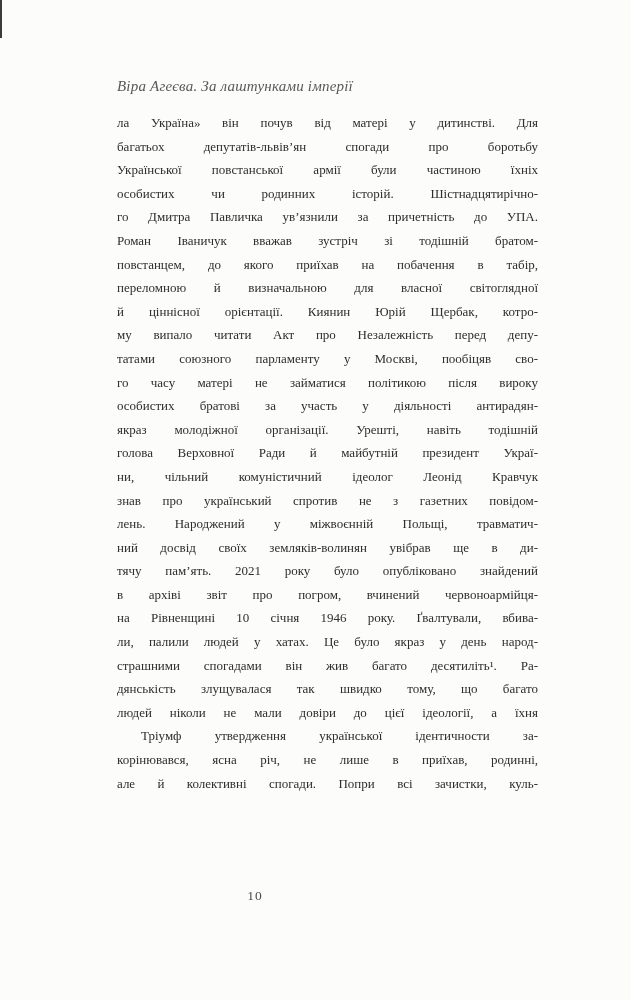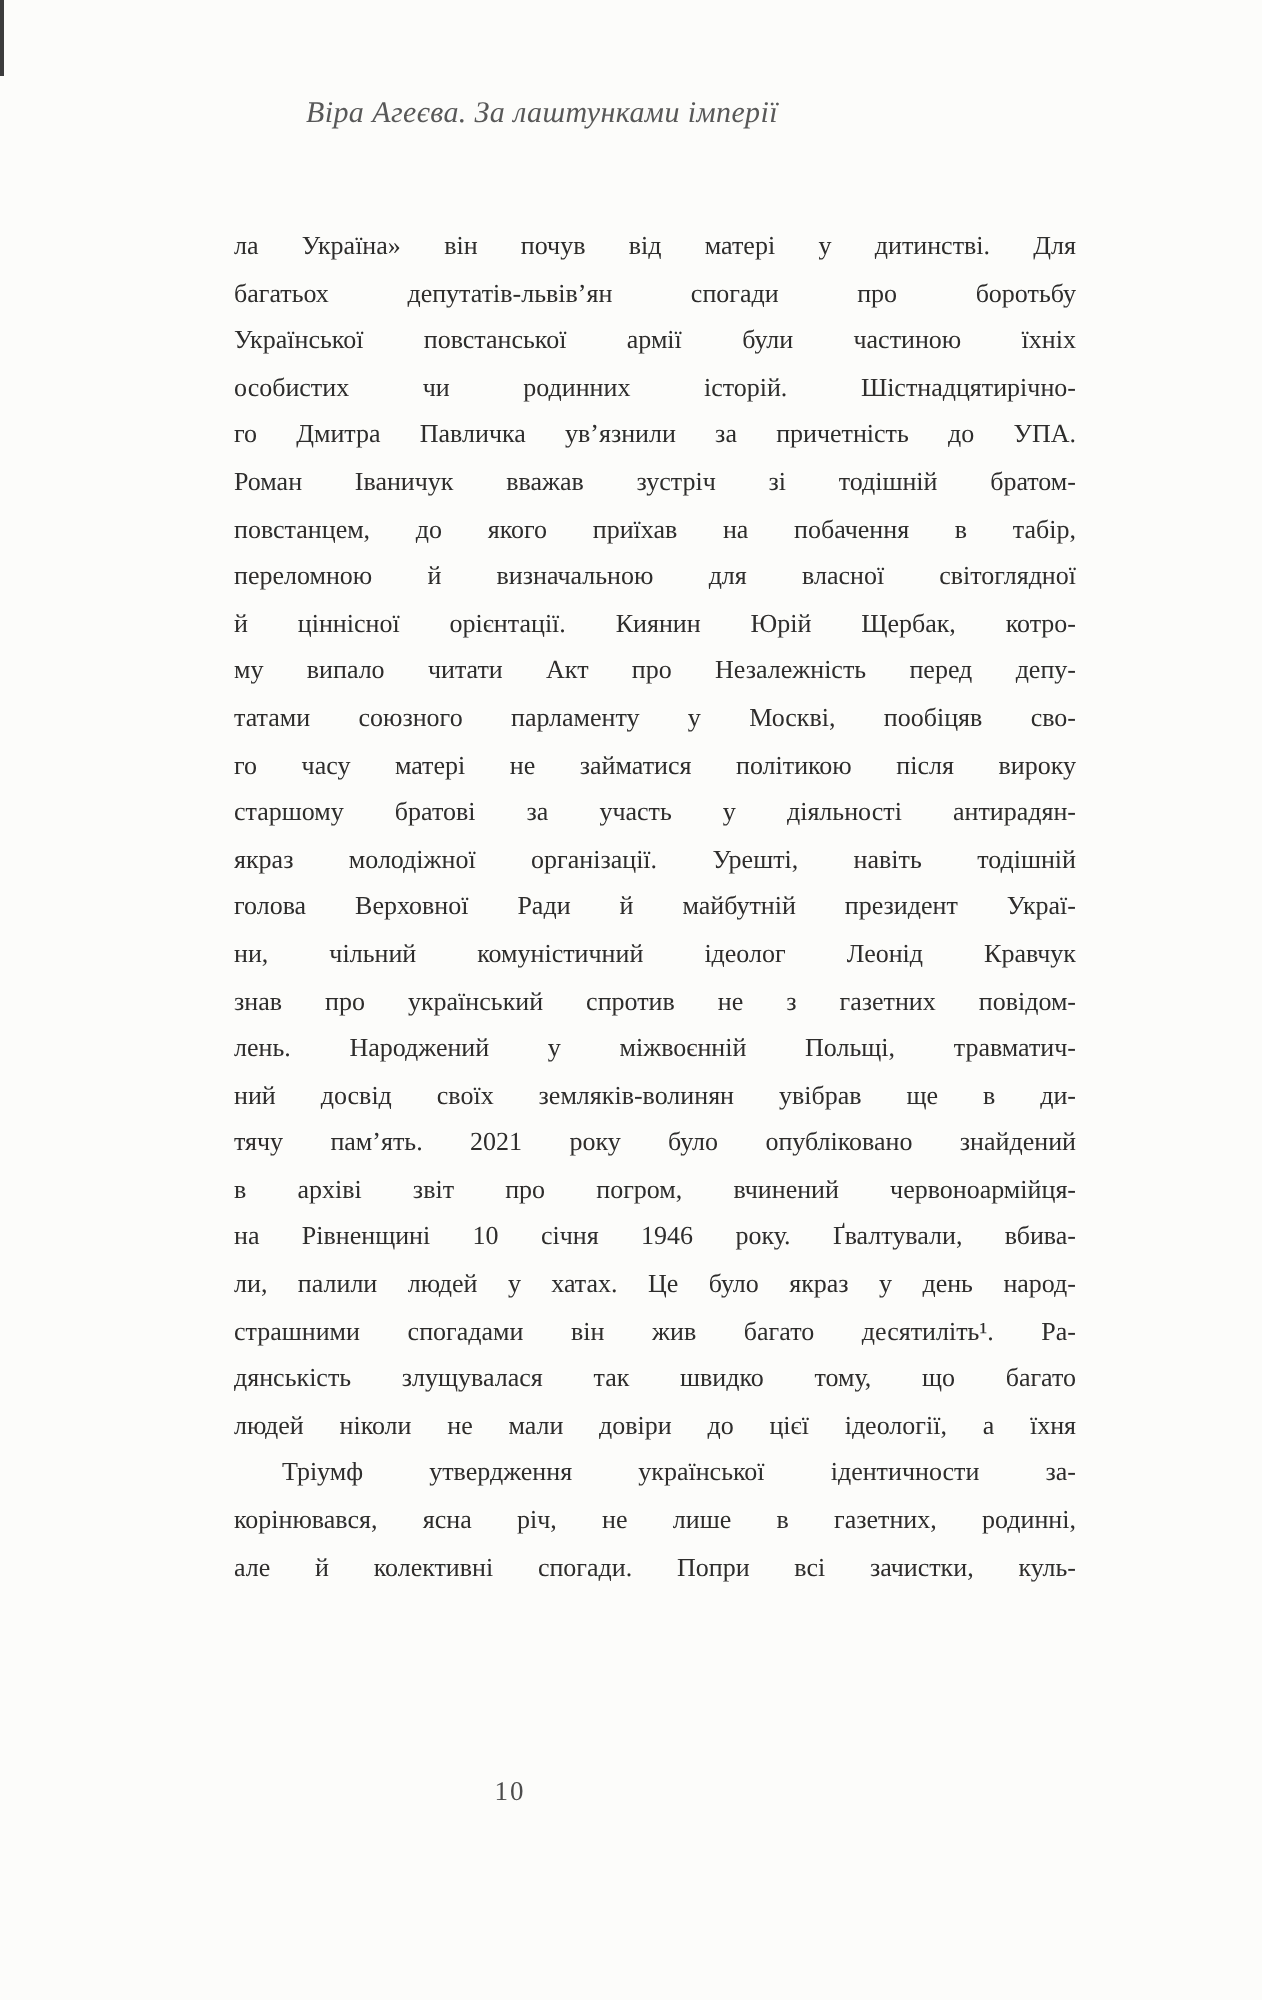--- a/index.html
+++ b/index.html
@@ -18,28 +18,27 @@
     position: absolute;
     left: 0;
     top: 0;
     width: 2px;
     height: 38px;
     background: #3c3c3c;
   }
   .running-header {
     position: absolute;
     left: 117px;
-    top: 47px;
+    top: 76px;
     width: 420px;
     font-style: italic;
     font-size: 15px;
     line-height: 20px;
     color: #585858;
     letter-spacing: 0.2px;
-    margin-left: 36px;
   }
   .text-block {
     position: absolute;
     left: 117px;
     top: 111px;
     width: 421px;
     font-size: 13px;
     line-height: 23.6px;
     color: #2e2d2c;
   }
@@ -84,35 +83,35 @@
       <div class="line">Української повстанської армії були частиною їхніх</div>
       <div class="line">особистих чи родинних історій. Шістнадцятирічно-</div>
       <div class="line">го Дмитра Павличка ув’язнили за причетність до УПА.</div>
       <div class="line">Роман Іваничук вважав зустріч зі тодішній братом-</div>
       <div class="line">повстанцем, до якого приїхав на побачення в табір,</div>
       <div class="line">переломною й визначальною для власної світоглядної</div>
       <div class="line">й ціннісної орієнтації. Киянин Юрій Щербак, котро-</div>
       <div class="line">му випало читати Акт про Незалежність перед депу-</div>
       <div class="line">татами союзного парламенту у Москві, пообіцяв сво-</div>
       <div class="line">го часу матері не займатися політикою після вироку</div>
-      <div class="line">старшому братові за участь у діяльності антирадян-</div>
+      <div class="line">особистих братові за участь у діяльності антирадян-</div>
       <div class="line">якраз молодіжної організації. Урешті, навіть тодішній</div>
       <div class="line">голова Верховної Ради й майбутній президент Украї-</div>
       <div class="line">ни, чільний комуністичний ідеолог Леонід Кравчук</div>
       <div class="line">знав про український спротив не з газетних повідом-</div>
       <div class="line">лень. Народжений у міжвоєнній Польщі, травматич-</div>
       <div class="line">ний досвід своїх земляків-волинян увібрав ще в ди-</div>
       <div class="line">тячу пам’ять. 2021 року було опубліковано знайдений</div>
       <div class="line">в архіві звіт про погром, вчинений червоноармійця-</div>
       <div class="line">на Рівненщині 10 січня 1946 року. Ґвалтували, вбива-</div>
       <div class="line">ли, палили людей у хатах. Це було якраз у день народ-</div>
       <div class="line">страшними спогадами він жив багато десятиліть¹. Ра-</div>
       <div class="line">дянськість злущувалася так швидко тому, що багато</div>
       <div class="line">людей ніколи не мали довіри до цієї ідеології, а їхня</div>
     </div>
     <div class="paragraph">
       <div class="line indent">Тріумф утвердження української ідентичности за-</div>
-      <div class="line">корінювався, ясна річ, не лише в газетних, родинні,</div>
+      <div class="line">корінювався, ясна річ, не лише в приїхав, родинні,</div>
       <div class="line">але й колективні спогади. Попри всі зачистки, куль-</div>
     </div>
   </div>
 
 <div class="page-number">10</div>
 
 </body></html>

